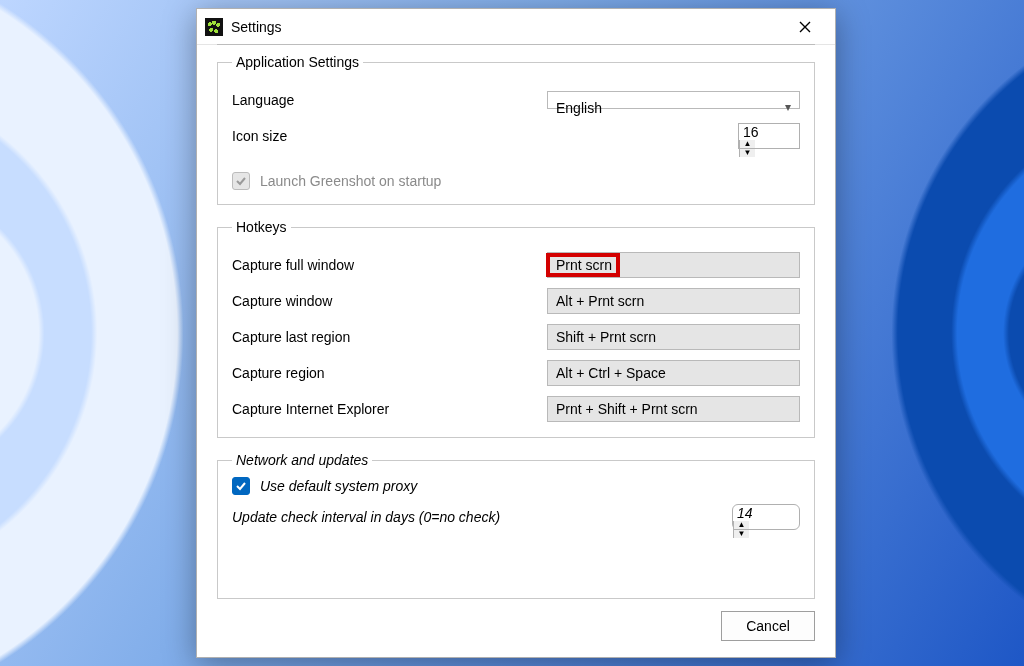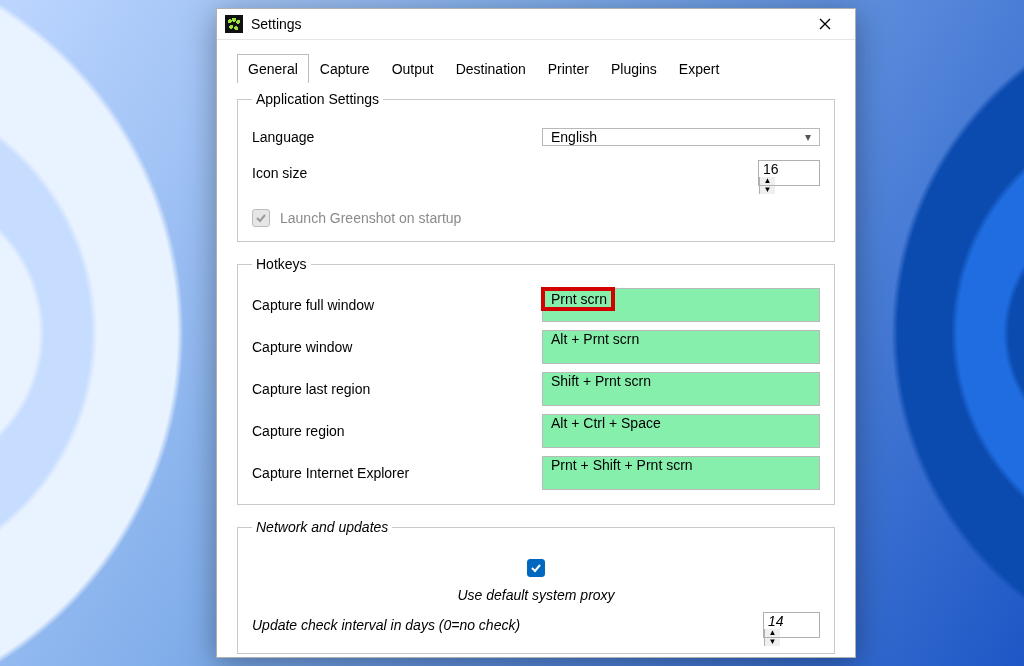--- a/index.html
+++ b/index.html
@@ -17,21 +17,21 @@
       radial-gradient(circle at 115% 50%, #1f6de0 0%, #1f6de0 18%, transparent 18.5%),
       radial-gradient(circle at 120% 50%, #0b4baf 0%, #0b4baf 26%, transparent 26.5%),
       radial-gradient(circle at -10% 50%, #e9f2ff 0%, #e9f2ff 12%, transparent 12.5%),
       radial-gradient(circle at -15% 50%, #c7ddff 0%, #c7ddff 20%, transparent 20.5%),
       radial-gradient(circle at -20% 50%, #e9f2ff 0%, #e9f2ff 30%, transparent 30.5%),
       linear-gradient(120deg,#bdd6ff 0%, #7face9 40%, #1e57c6 100%);
     position: relative;
   }
   .window {
     position: absolute;
-    left: 216px; top: 8px;
+    left: 196px; top: 8px;
     width: 640px; height: 650px;
     background: #ffffff;
     border: 1px solid #b0b0b0;
     box-shadow: 0 6px 30px rgba(0,0,0,0.35);
     display: flex; flex-direction: column;
   }
   .titlebar {
     height: 36px;
     display: flex; align-items: center;
     padding: 0 8px 0 8px;
@@ -109,35 +109,36 @@
   }
   fieldset.group > legend {
     padding: 0 4px;
     font-size: 14px;
     color: #000;
   }
   .row {
     display: flex; align-items: center;
     min-height: 28px;
     margin-top: 8px;
+    gap: 25px;
   }
   .row:first-child { margin-top: 4px; }
   .row .label {
     width: 290px;
     flex: 0 0 290px;
     color: #000;
   }
   .row .control { flex: 1; display: flex; }
 
   .select {
     flex: 1;
     height: 14px;
     border: 1px solid #b9b9b9;
     background: #fff;
-    display: flex; align-items: center; justify-content: space-between;
+    display: flex; align-items: flex-start; justify-content: space-between;
     padding: 8px 8px;
     font-size: 14px;
   }
   .select .chev { font-size: 12px; color: #555; }
 
   .spin {
     width: 62px; height: 26px;
     display: flex;
     border: 1px solid #b0b0b0;
     background: #fff;
@@ -172,25 +173,25 @@
   .chk.disabled { background:#e6e6e6; border-color:#bcbcbc; }
   .chk.checked { background:#0067c0; border-color:#0067c0; }
   .chk svg { width:12px; height:12px; }
   .chk.disabled svg path { stroke:#9a9a9a; }
   .chk.checked svg path { stroke:#fff; }
   .chk-label { color:#000; }
   .chk-label.disabled { color:#8a8a8a; }
 
   .hotkey-input {
     flex:1;
-    height:34px;
+    height:26px;
     border:1px solid #b9b9b9;
-    background:#86efac;
+    background:#e5e5e5;
     padding:0 8px;
-    display:flex; align-items:flex-start;
+    display:flex; align-items:center;
     font-size:14px;
   }
   .highlight-red {
     outline: 4px solid #d30000;
     outline-offset: -2px;
     position: relative;
   }
   .highlight-wrap {
     display:inline-block;
     padding-right:6px;
@@ -227,29 +228,20 @@
       <div class="app-icon"></div>
       <div class="title">Settings</div>
       <div class="spacer"></div>
       <div class="close-btn">
         <svg viewBox="0 0 12 12">
             <path d="M1 1 L11 11 M11 1 L1 11" stroke="#000" stroke-width="1.4" fill="none"></path>
           </svg>
       </div>
     </div>
 
-    <div class="tab-row">
-      <div class="tab selected">General</div>
-      <div class="tab">Capture</div>
-      <div class="tab">Output</div>
-      <div class="tab">Destination</div>
-      <div class="tab">Printer</div>
-      <div class="tab">Plugins</div>
-      <div class="tab">Expert</div>
-    </div>
     <div class="tab-underline"></div>
 
     <div class="panel">
 
       <fieldset class="group appset">
         <legend>Application Settings</legend>
 
         <div class="row">
           <div class="label">Language</div>
           <div class="control">
@@ -330,32 +322,32 @@
             <div class="hotkey-input">
               <span>Prnt + Shift + Prnt scrn</span>
             </div>
           </div>
         </div>
       </fieldset>
 
       <fieldset class="group network-group" style="flex:1;font-style:italic;">
         <legend>Network and updates</legend>
 
-        <div class="checkbox-row" style="margin-top:16px;flex-direction:column;">
+        <div class="checkbox-row" style="margin-top:1px;">
           <div class="chk checked">
             <svg viewBox="0 0 12 12">
                 <path d="M2 6 L5 9 L10 3" stroke="#fff" stroke-width="2" fill="none"></path>
               </svg>
           </div>
           <div class="chk-label">Use default system proxy</div>
         </div>
 
         <div class="row">
           <div class="label">Update check interval in days (0=no check)</div>
-          <div class="spin" style="width:57px;">
+          <div class="spin" style="width:68px;border-radius:6px;">
             <div class="val">14</div>
             <div class="arrows">
               <div>▲</div>
               <div>▼</div>
             </div>
           </div>
         </div>
       </fieldset>
 
     </div>

